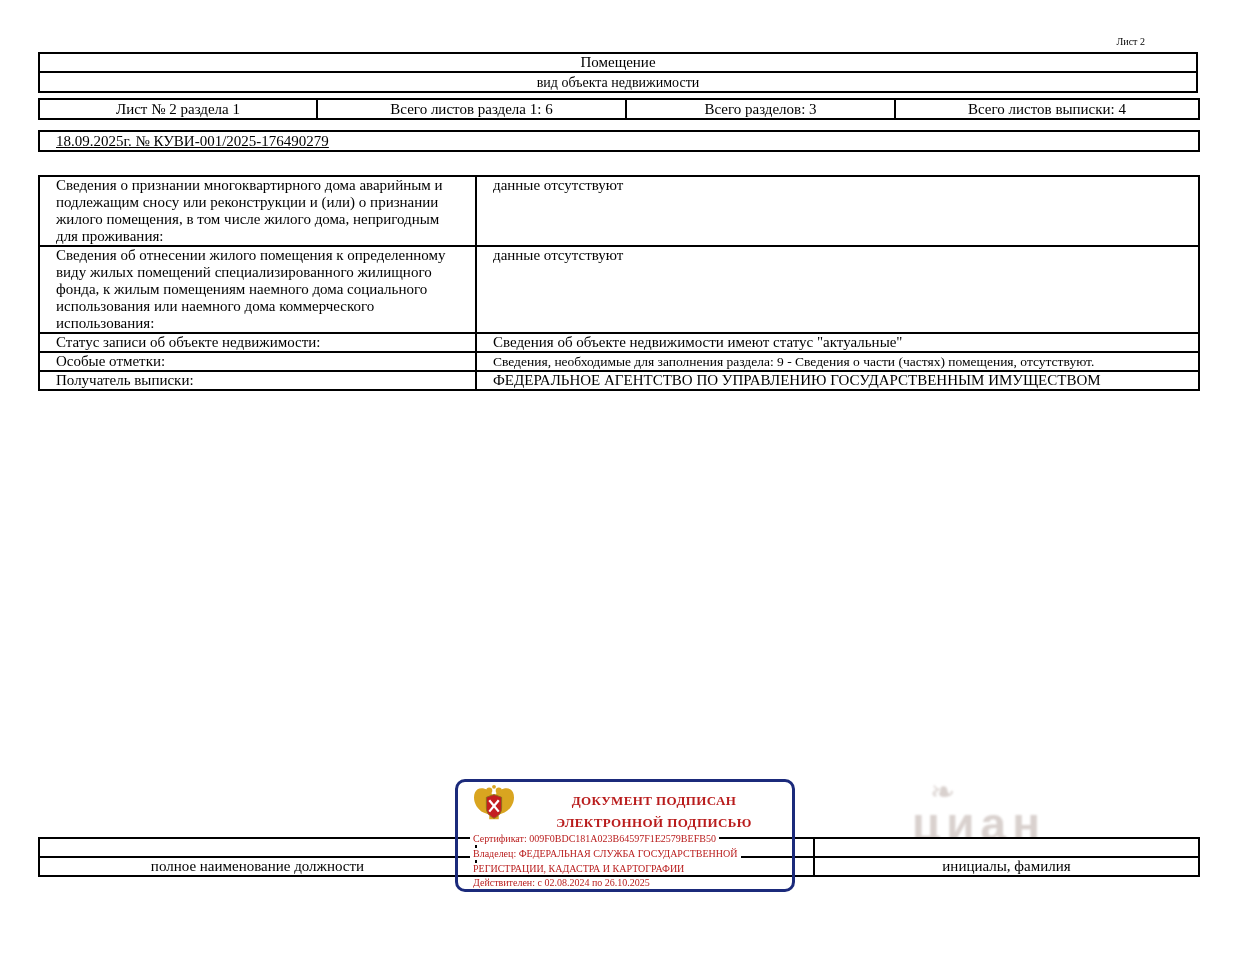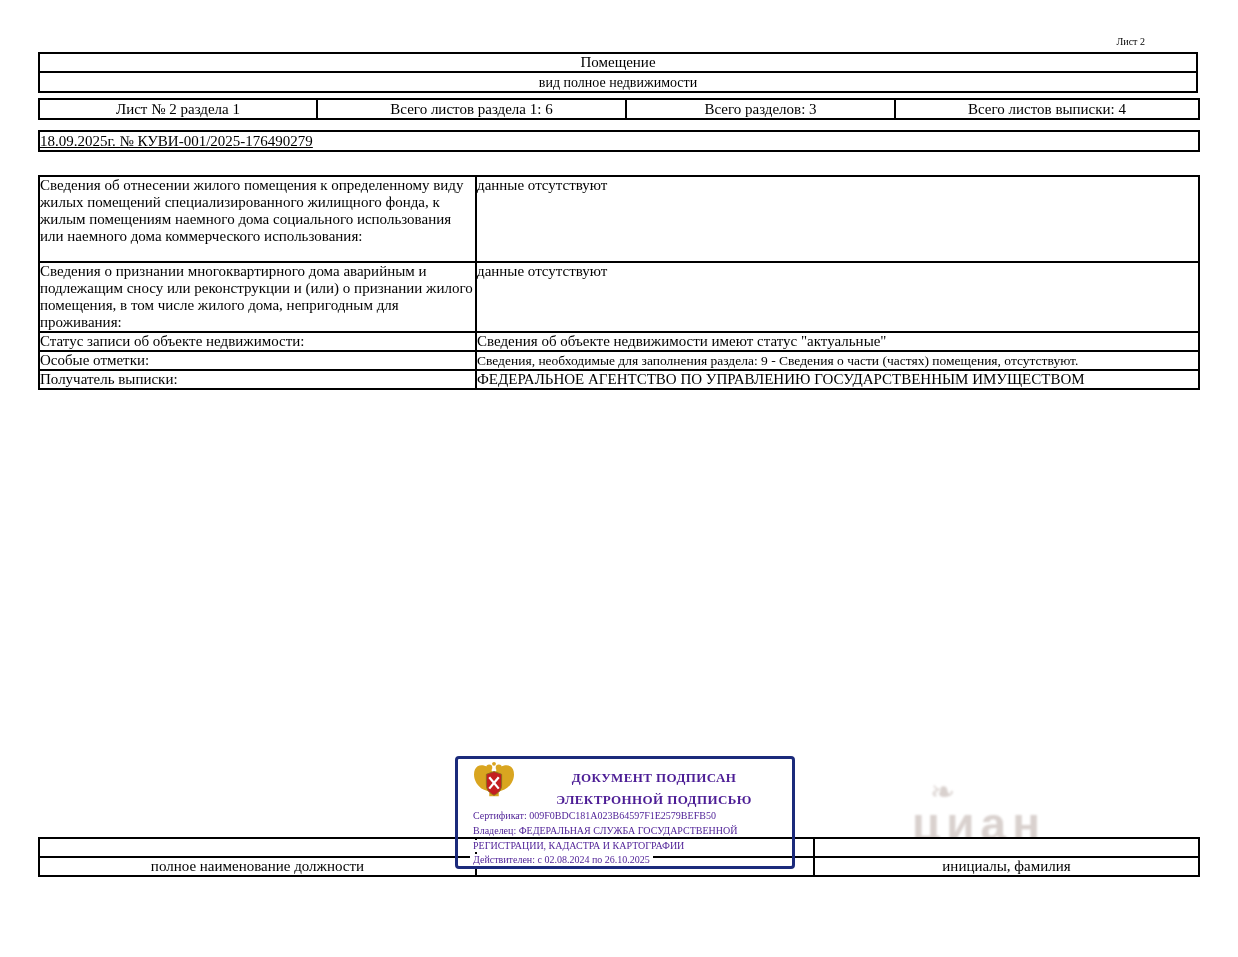--- a/index.html
+++ b/index.html
@@ -3,32 +3,32 @@
 <meta charset="utf-8">
 <style>
   html,body{margin:0;padding:0;background:#ffffff;}
   body{
     width:1238px;height:957px;position:relative;overflow:hidden;
     font-family:"Liberation Serif","DejaVu Serif",serif;
     color:#000;font-size:15px;
   }
   .abs{position:absolute;}
   table{border-collapse:collapse;table-layout:fixed;width:1160px;background:#fff;}
-  td{border:2px solid #000;padding:0 0;vertical-align:top;overflow:hidden;line-height:17px;}
+  td{border:2px solid #000;padding:0 16px;vertical-align:top;overflow:hidden;line-height:17px;}
   .vmid td{vertical-align:middle;}
   .center{text-align:center;}
   .cap{font-size:14px;}
   .small-val{font-size:13.5px;}
   .sheet-label{top:36px;right:93px;font-size:10px;}
 
   
   .stamp{
-    left:455px;top:756px;width:334px;height:107px;
-    border:3px solid #1b2a7b;border-radius:4px;
-    background:transparent;z-index:5;color:#4c1d95;
+    left:455px;top:779px;width:334px;height:107px;
+    border:3px solid #1b2a7b;border-radius:10px;
+    background:transparent;z-index:5;color:#b91c1c;
   }
   .stamp .wbg{background:#fff;display:inline-block;padding:0 3px;}
   .stamp-title{position:absolute;left:62px;width:268px;text-align:center;font-size:13px;font-weight:bold;letter-spacing:.4px;}
   .stamp-line{position:absolute;left:12px;font-size:10px;line-height:12px;white-space:nowrap;}
   .eagle{position:absolute;left:12px;top:2px;}
 
   
   .watermark{
     left:912px;top:780px;width:250px;z-index:1;
     color:rgba(186,172,165,.55);filter:blur(1.2px);
@@ -44,21 +44,21 @@
 
 <div class="abs sheet-label">Лист 2</div>
 
 <div class="abs" style="left:38px;top:52px;">
   <table class="vmid">
     <tbody>
         <tr style="height:18px;">
       <td class="center">Помещение</td>
     </tr>
     <tr style="height:20px;">
-      <td class="center cap">вид полное недвижимости</td>
+      <td class="center cap">вид объекта недвижимости</td>
     </tr>
   </tbody>
     </table>
 </div>
 
 <div class="abs" style="left:38px;top:98px;">
   <table class="vmid">
     <colgroup>
         <col style="width:278px">
         <col style="width:309px">
@@ -90,26 +90,26 @@
     </table>
 </div>
 
 <div class="abs" style="left:38px;top:175px;">
   <table>
     <colgroup>
         <col style="width:437px">
         <col style="width:723px">
       </colgroup>
     <tbody>
-        <tr style="height:86px;">
-      <td>Сведения об отнесении жилого помещения к определенному виду жилых помещений специализированного жилищного фонда, к жилым помещениям наемного дома социального использования или наемного дома коммерческого использования:</td>
+        <tr style="height:69px;">
+      <td>Сведения о признании многоквартирного дома аварийным и подлежащим сносу или реконструкции и (или) о признании жилого помещения, в том числе жилого дома, непригодным для проживания:</td>
       <td>данные отсутствуют</td>
     </tr>
-    <tr style="height:69px;">
-      <td>Сведения о признании многоквартирного дома аварийным и подлежащим сносу или реконструкции и (или) о признании жилого помещения, в том числе жилого дома, непригодным для проживания:</td>
+    <tr style="height:86px;">
+      <td>Сведения об отнесении жилого помещения к определенному виду жилых помещений специализированного жилищного фонда, к жилым помещениям наемного дома социального использования или наемного дома коммерческого использования:</td>
       <td>данные отсутствуют</td>
     </tr>
     <tr style="height:18px;">
       <td>Статус записи об объекте недвижимости:</td>
       <td>Сведения об объекте недвижимости имеют статус "актуальные"</td>
     </tr>
     <tr style="height:17px;margin-left:47px;">
       <td>Особые отметки:</td>
       <td class="small-val">Сведения, необходимые для заполнения раздела: 9 - Сведения о части (частях) помещения, отсутствуют.</td>
     </tr>

